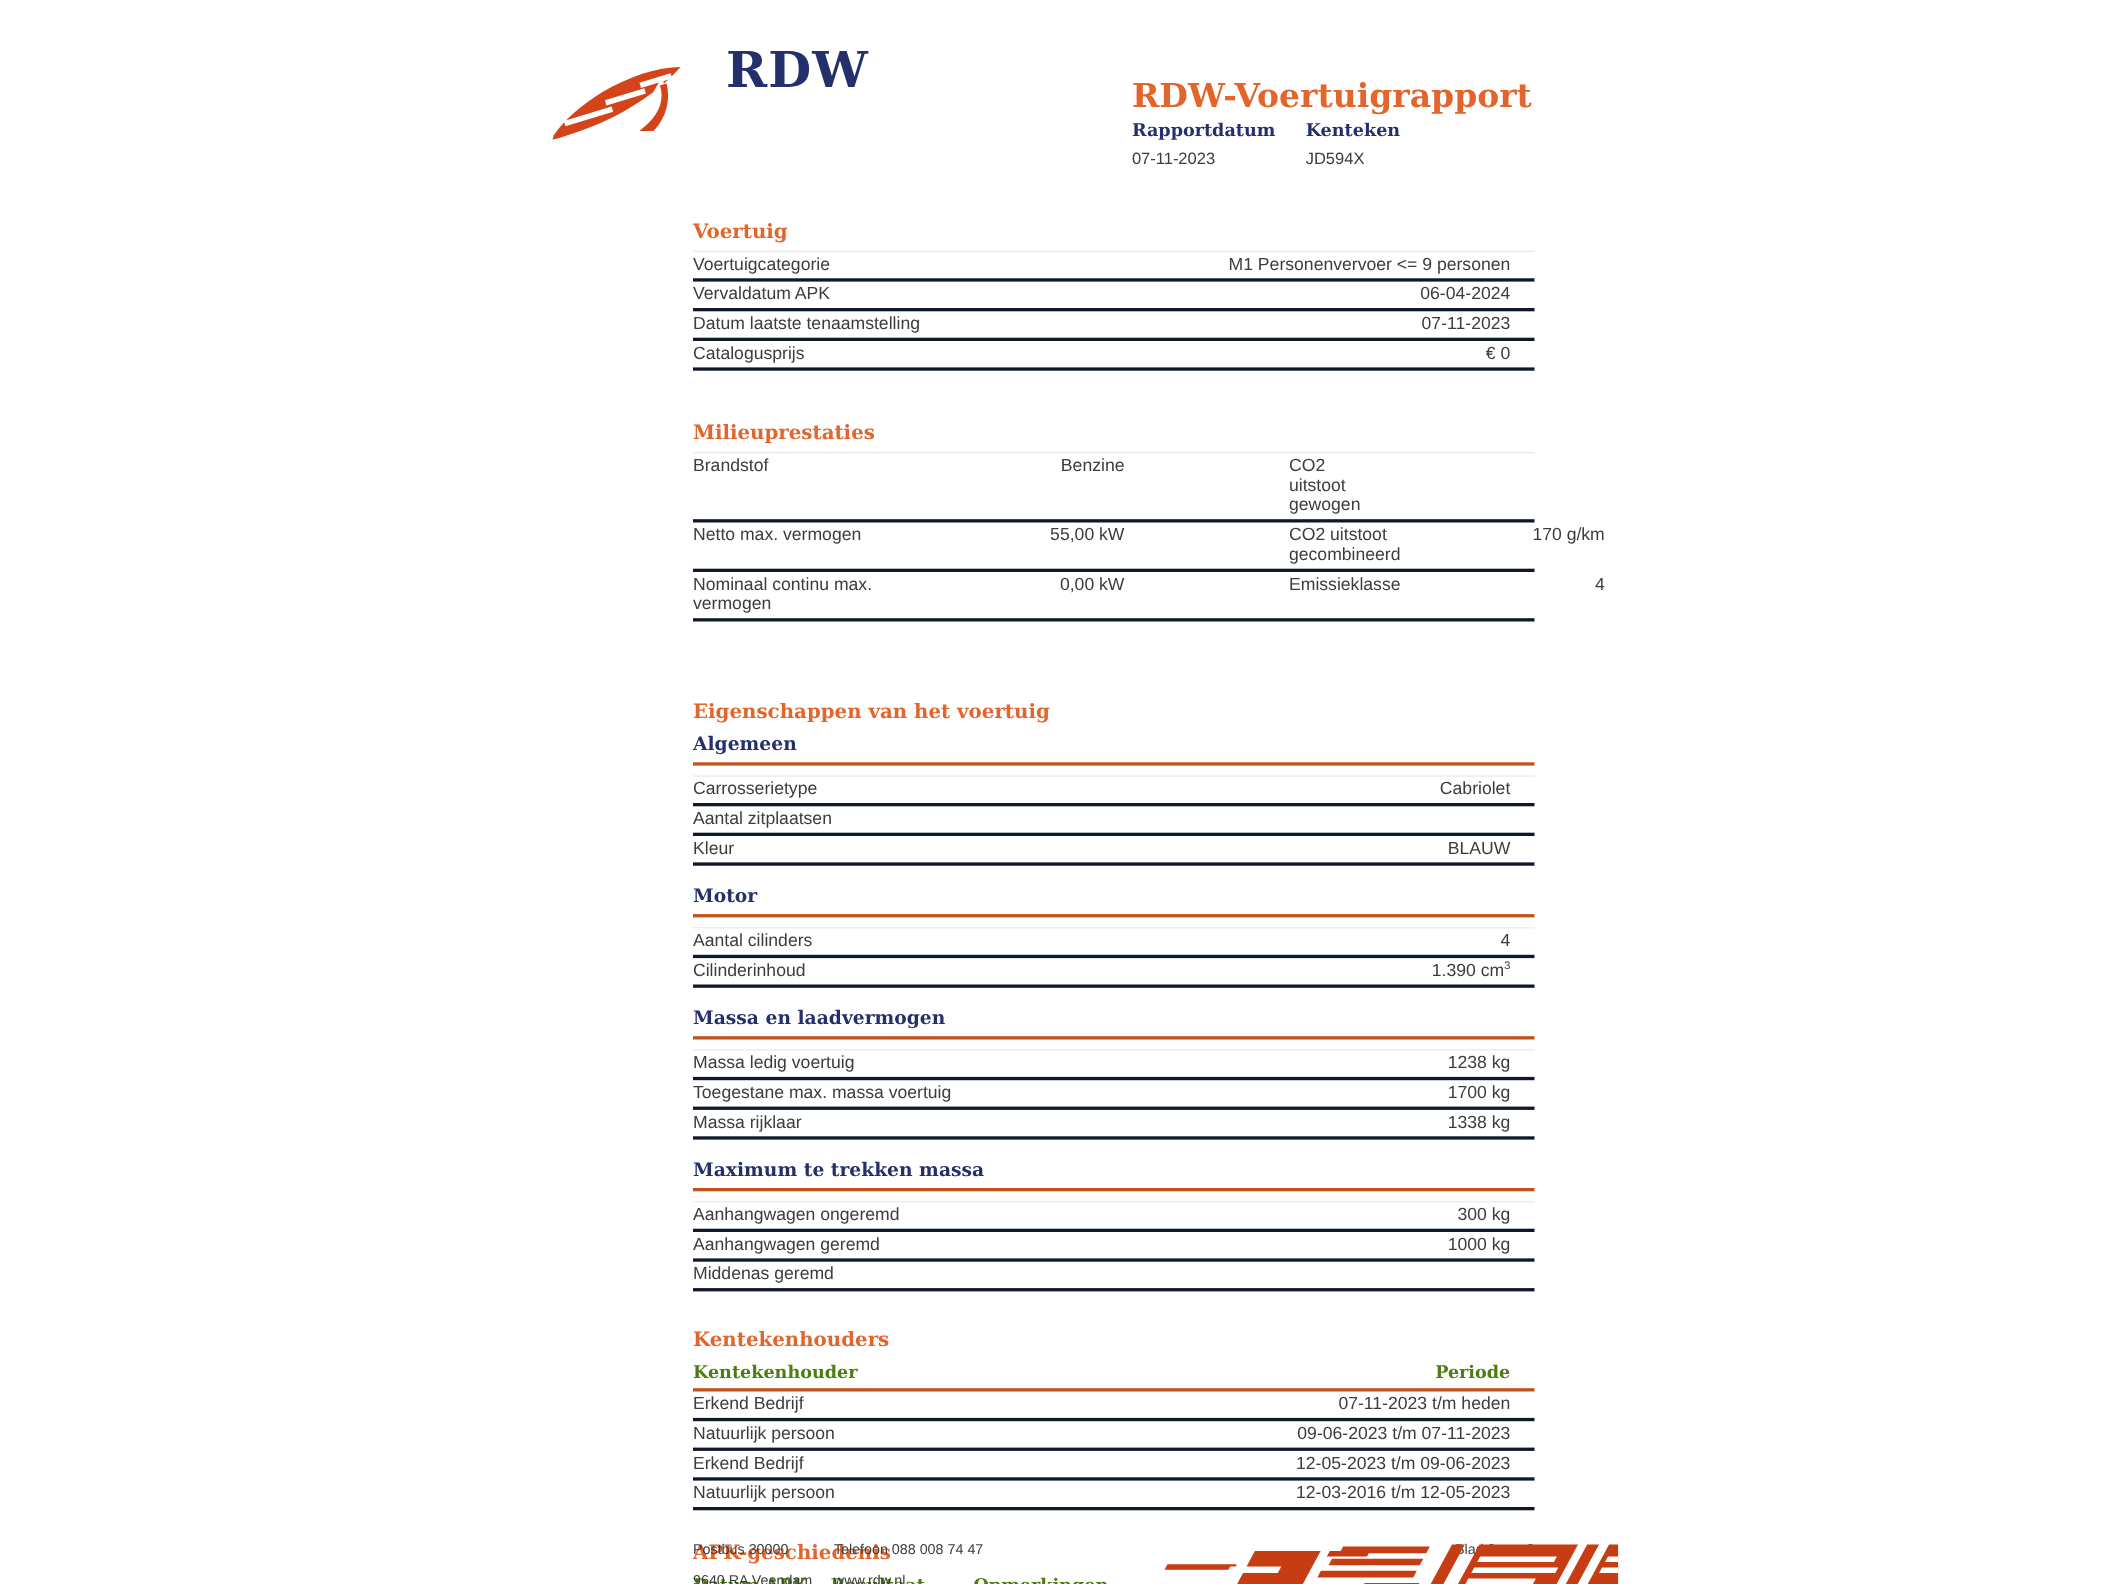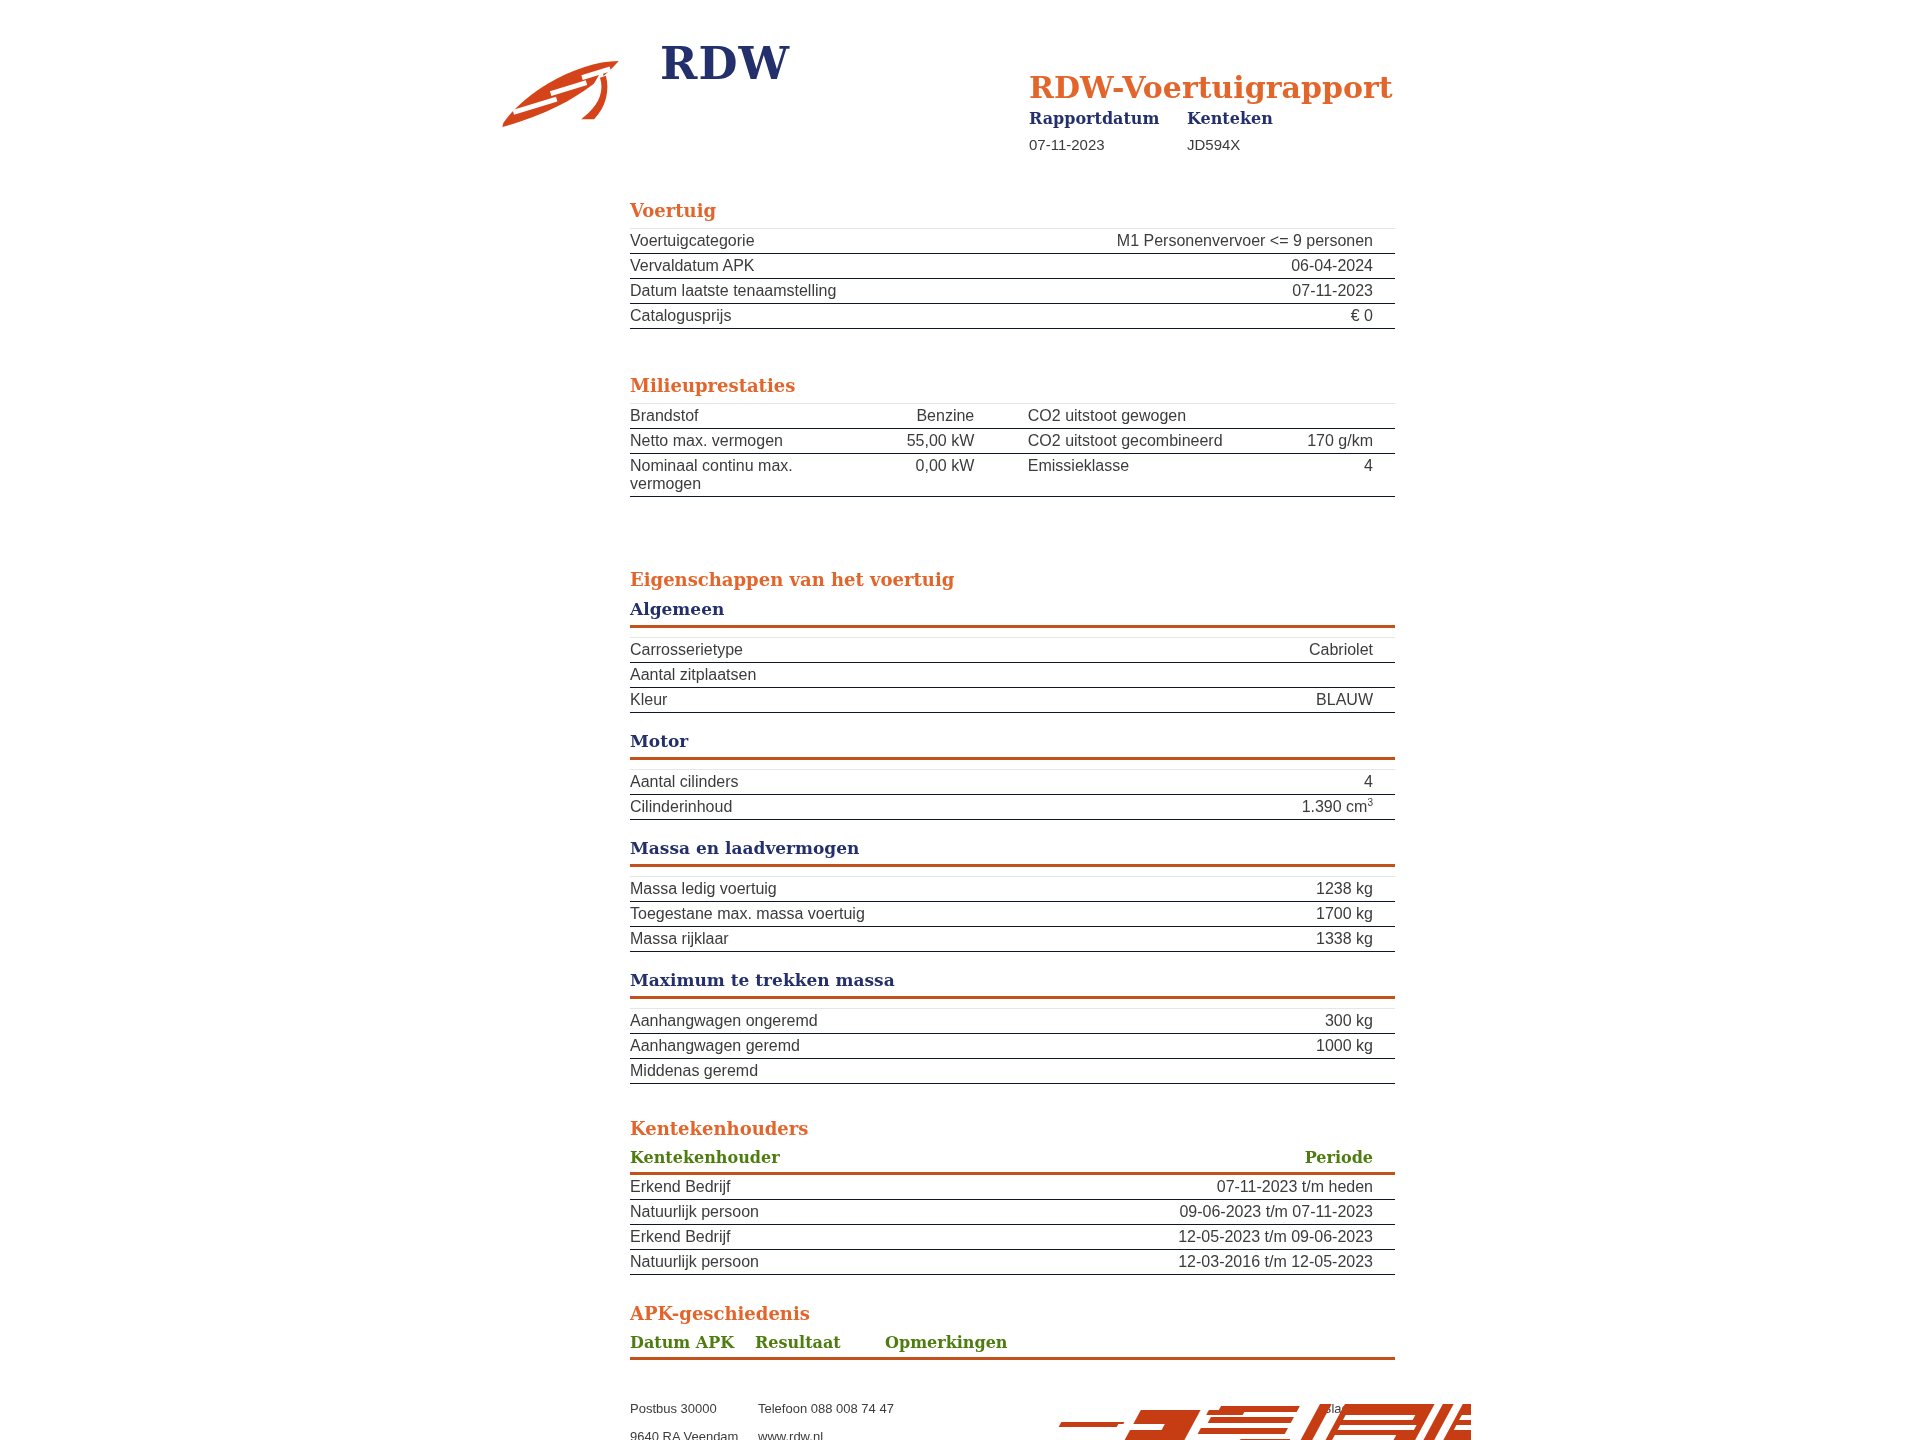--- a/index.html
+++ b/index.html
@@ -20,21 +20,21 @@
   .meta-label{font-size:16px;line-height:18px;color:#24306b;}
   .meta-value{margin-top:8px;font-size:15px;color:#3c3c3c;}
 
   
   #content{position:absolute;left:630px;top:200px;width:765px;}
   .sec-title{font-size:18px;line-height:22px;color:#e2662c;}
   .sec-title + .rows, .sec-title + .m-rows{margin-top:6px;}
   .rows{border-top:1px solid #e6e6e6;}
   .rows.no-top{border-top:none;}
   .m-rows{border-top:1px solid #e6e6e6;}
-  .row{display:flex;border-bottom:1px solid #0f172a;padding:3px 0;font-size:16px;line-height:18px;min-height:18px;}
+  .row{display:flex;border-bottom:3px solid #0f172a;padding:3px 0;font-size:16px;line-height:18px;min-height:18px;gap:48px;}
   .label{flex:1;}
   .value{text-align:right;padding-right:22px;white-space:nowrap;}
   sup{font-size:10px;line-height:0;}
 
   
   .m-l1{flex:0 0 30%;}
   .m-v1{flex:0 0 15%;text-align:right;white-space:nowrap;}
   .m-sp{flex:0 0 7%;}
   .m-l2{flex:1;}
   .m-v2{flex:0 0 18%;text-align:right;padding-right:22px;white-space:nowrap;}

